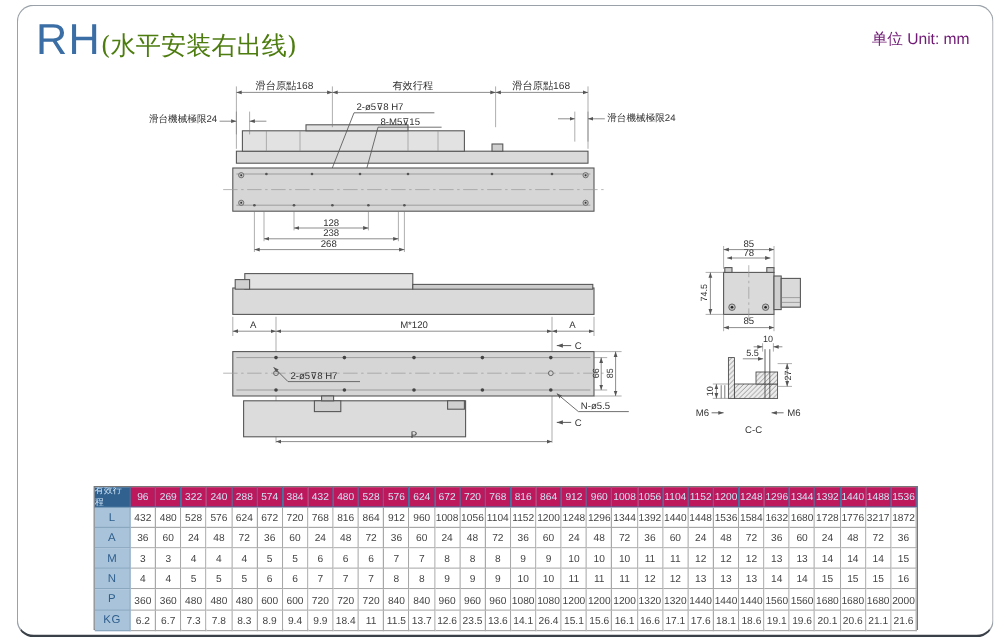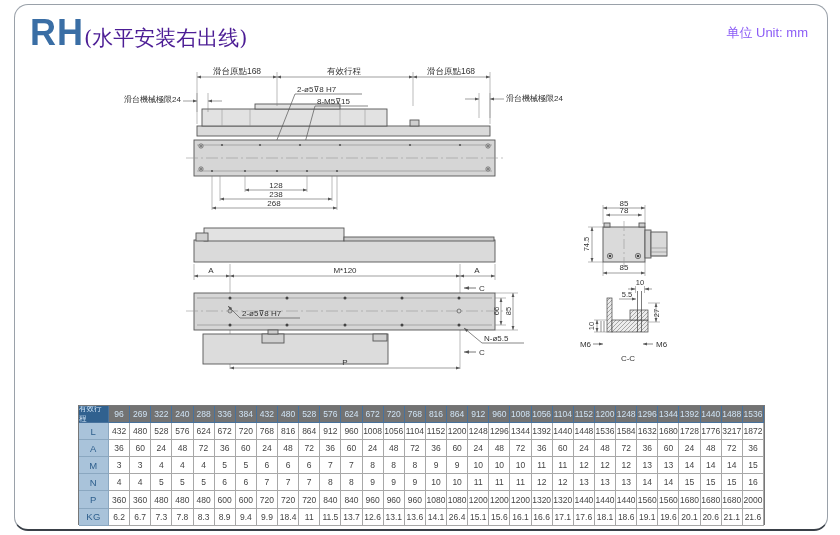--- a/index.html
+++ b/index.html
@@ -1,30 +1,30 @@
 <!DOCTYPE html>
 <html><head>
 <meta charset="utf-8">
 <style>
   html,body{margin:0;padding:0;background:#fff;}
   body{width:840px;height:535px;position:relative;font-family:"Liberation Sans",sans-serif;overflow:hidden;}
   .page-border{position:absolute;left:14px;top:4px;width:812px;height:524px;border:1.5px solid #9aa1a9;border-bottom:2.5px solid #3a4048;border-radius:14px;pointer-events:none;}
   .hdr{position:absolute;left:30px;top:12px;white-space:nowrap;}
-  .hdr .code{font-size:36px;color:#3a6ea5;letter-spacing:1px;font-weight:700;}
-  .hdr .suffix{font-size:21px;color:#4c1d95;font-family:"DejaVu Serif",serif;}
-  .unit{position:absolute;right:32px;top:24px;font-size:13px;color:#8b5cf6;}
+  .hdr .code{font-size:36px;color:#3a6ea5;letter-spacing:1px;font-weight:400;}
+  .hdr .suffix{font-size:21px;color:#4d7c0f;font-family:"DejaVu Serif",serif;}
+  .unit{position:absolute;right:32px;top:24px;font-size:13px;color:#701a75;}
   svg.drawings{position:absolute;left:0;top:0;}
   svg text{font-family:"Liberation Sans",sans-serif;fill:#333;}
   
   .spec{position:absolute;left:78px;top:405px;width:687px;height:120px;display:grid;
         grid-template-columns:30px repeat(31,1fr);grid-auto-rows:17.1px;
         border:1px solid #777;box-sizing:border-box;background:#fff;}
   .spec div{display:flex;align-items:center;justify-content:center;box-sizing:border-box;
         border-right:1px solid #a8a8a8;border-bottom:1px solid #a8a8a8;overflow:hidden;}
-  .spec .th{background:#737373;color:#cfe3f4;font-size:8.5px;border-right-color:#47729d;border-bottom-color:#47729d;}
+  .spec .th{background:#be185d;color:#cfe3f4;font-size:8.5px;border-right-color:#47729d;border-bottom-color:#47729d;}
   .spec .corner{background:#30618f;color:#cfe3f4;font-size:7.5px;border-right-color:#47729d;border-bottom-color:#47729d;}
   .spec .rl{background:#a9c3da;color:#2e5f8d;font-size:9.5px;border-right-color:#8aa7c0;border-bottom-color:#8aa7c0;letter-spacing:.5px;}
   .spec .val{color:#444;font-size:8.5px;background:#fff;}
 </style>
 </head>
 <body>
 
 <div class="page-border"></div>
 
 <div class="hdr">
@@ -285,21 +285,21 @@
   <text x="628" y="361" font-size="8" text-anchor="middle">C-C</text>
 </svg>
 
 <div class="spec">
     <div class="corner">有效行程</div>
     <div class="th">96</div>
     <div class="th">269</div>
     <div class="th">322</div>
     <div class="th">240</div>
     <div class="th">288</div>
-    <div class="th">336</div>
+    <div class="th">574</div>
     <div class="th">384</div>
     <div class="th">432</div>
     <div class="th">480</div>
     <div class="th">528</div>
     <div class="th">576</div>
     <div class="th">624</div>
     <div class="th">672</div>
     <div class="th">720</div>
     <div class="th">768</div>
     <div class="th">816</div>
@@ -485,21 +485,21 @@
     <div class="val">7.8</div>
     <div class="val">8.3</div>
     <div class="val">8.9</div>
     <div class="val">9.4</div>
     <div class="val">9.9</div>
     <div class="val">18.4</div>
     <div class="val">11</div>
     <div class="val">11.5</div>
     <div class="val">13.7</div>
     <div class="val">12.6</div>
-    <div class="val">13.1</div>
+    <div class="val">23.5</div>
     <div class="val">13.6</div>
     <div class="val">14.1</div>
     <div class="val">26.4</div>
     <div class="val">15.1</div>
     <div class="val">15.6</div>
     <div class="val">16.1</div>
     <div class="val">16.6</div>
     <div class="val">17.1</div>
     <div class="val">17.6</div>
     <div class="val">18.1</div>

